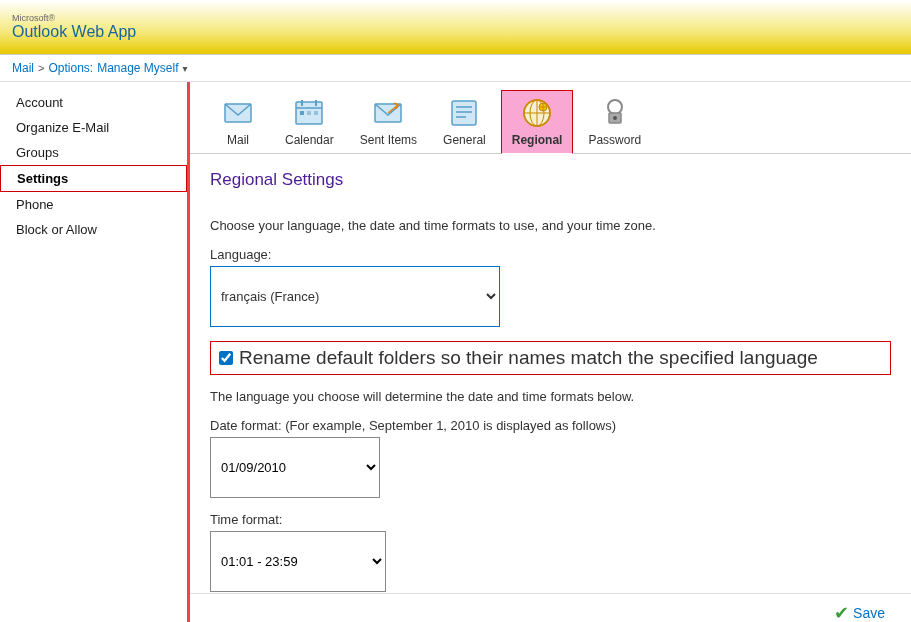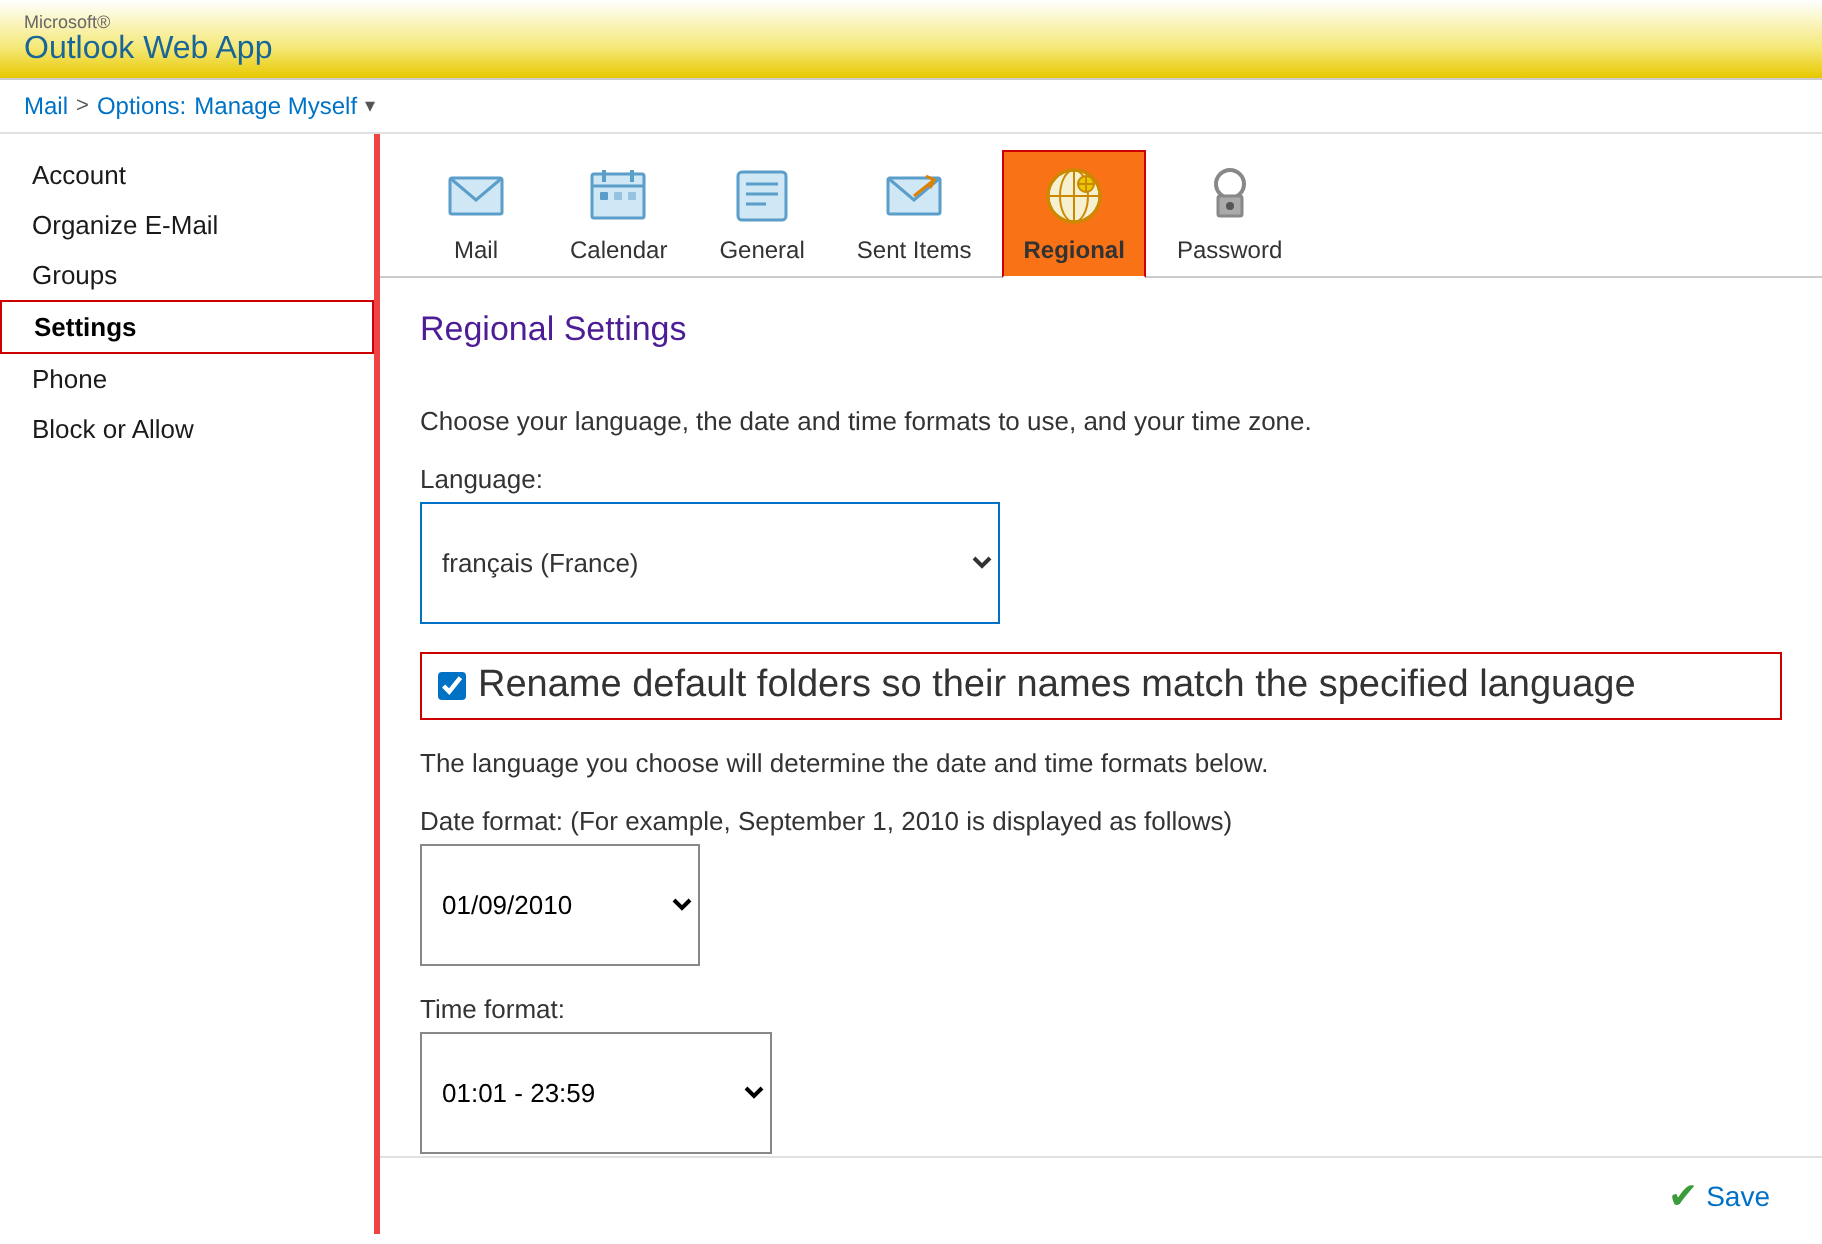--- a/index.html
+++ b/index.html
@@ -8,21 +8,21 @@
       font-size: 13px;
       background: #fff;
       width: 911px;
       height: 622px;
       overflow: hidden;
     }
 
     
     .header {
       background: linear-gradient(to bottom, #fff 0%, #f5e97a 60%, #e8c800 100%);
-      height: 40px;
+      height: 55px;
       display: flex;
       align-items: center;
       padding: 4px 12px;
       border-bottom: 1px solid #ccc;
     }
     .header-logo {
       display: flex;
       flex-direction: column;
     }
     .header-logo .ms-text {
@@ -103,21 +103,21 @@
       cursor: pointer;
       border: 1px solid transparent;
       border-bottom: none;
       min-width: 64px;
       color: #333;
       font-size: 12px;
     }
     .tab.active {
       border: 1px solid #cc0000;
       border-bottom: 1px solid #fff;
-      background: #f97316;
+      background: #f9a8d4;
       margin-bottom: -1px;
       z-index: 1;
       font-weight: bold;
     }
     .tab-icon {
       width: 36px;
       height: 36px;
       margin-bottom: 2px;
       display: flex;
       align-items: center;
@@ -186,21 +186,21 @@
       color: #333;
       cursor: pointer;
     }
 
     .info-text {
       color: #333;
       font-size: 13px;
       margin-bottom: 12px;
     }
 
-    .date-select { width: 140px; }
+    .date-select { width: 170px; }
     .time-select { width: 176px; }
     .timezone-select { width: 380px; }
 
     
     .save-bar {
       display: flex;
       justify-content: flex-end;
       align-items: center;
       padding: 6px 20px;
       border-top: 1px solid #e0e0e0;
@@ -273,39 +273,39 @@
             <rect x="14" y="14" width="4" height="4" fill="#5a9ec9" rx="0.5" opacity="0.5"></rect>
             <rect x="21" y="14" width="4" height="4" fill="#5a9ec9" rx="0.5" opacity="0.5"></rect>
           </svg>
         </div>
         <span>Calendar</span>
       </div>
 
       <div class="tab">
         <div class="tab-icon">
           <svg width="32" height="32" viewBox="0 0 32 32" fill="none">
+            <rect x="3" y="7" width="26" height="18" rx="1" fill="#d0e8f5" stroke="#5a9ec9" stroke-width="1.5"></rect>
+            <polyline points="3,7 16,18 29,7" fill="none" stroke="#5a9ec9" stroke-width="1.5"></polyline>
+            <line x1="16" y1="16" x2="26" y2="8" stroke="#e08000" stroke-width="1.5"></line>
+            <polyline points="22,6 26,8 24,12" fill="none" stroke="#e08000" stroke-width="1.5"></polyline>
+          </svg>
+        </div>
+        <span>Sent Items</span>
+      </div>
+
+      <div class="tab">
+        <div class="tab-icon">
+          <svg width="32" height="32" viewBox="0 0 32 32" fill="none">
             <rect x="4" y="4" width="24" height="24" rx="2" fill="#d0e8f5" stroke="#5a9ec9" stroke-width="1.5"></rect>
             <line x1="8" y1="10" x2="24" y2="10" stroke="#5a9ec9" stroke-width="1.5"></line>
             <line x1="8" y1="15" x2="24" y2="15" stroke="#5a9ec9" stroke-width="1.5"></line>
             <line x1="8" y1="20" x2="18" y2="20" stroke="#5a9ec9" stroke-width="1.5"></line>
           </svg>
         </div>
         <span>General</span>
-      </div>
-
-      <div class="tab">
-        <div class="tab-icon">
-          <svg width="32" height="32" viewBox="0 0 32 32" fill="none">
-            <rect x="3" y="7" width="26" height="18" rx="1" fill="#d0e8f5" stroke="#5a9ec9" stroke-width="1.5"></rect>
-            <polyline points="3,7 16,18 29,7" fill="none" stroke="#5a9ec9" stroke-width="1.5"></polyline>
-            <line x1="16" y1="16" x2="26" y2="8" stroke="#e08000" stroke-width="1.5"></line>
-            <polyline points="22,6 26,8 24,12" fill="none" stroke="#e08000" stroke-width="1.5"></polyline>
-          </svg>
-        </div>
-        <span>Sent Items</span>
       </div>
 
       <div class="tab active">
         <div class="tab-icon">
           <svg width="36" height="36" viewBox="0 0 36 36" fill="none">
             <circle cx="18" cy="18" r="13" fill="#f5f0d0" stroke="#cc8800" stroke-width="1.5"></circle>
             <ellipse cx="18" cy="18" rx="7" ry="13" fill="none" stroke="#cc8800" stroke-width="1"></ellipse>
             <line x1="5" y1="18" x2="31" y2="18" stroke="#cc8800" stroke-width="1"></line>
             <line x1="18" y1="5" x2="18" y2="31" stroke="#cc8800" stroke-width="1"></line>
             <circle cx="18" cy="18" r="13" fill="none" stroke="#cc8800" stroke-width="1.5"></circle>

